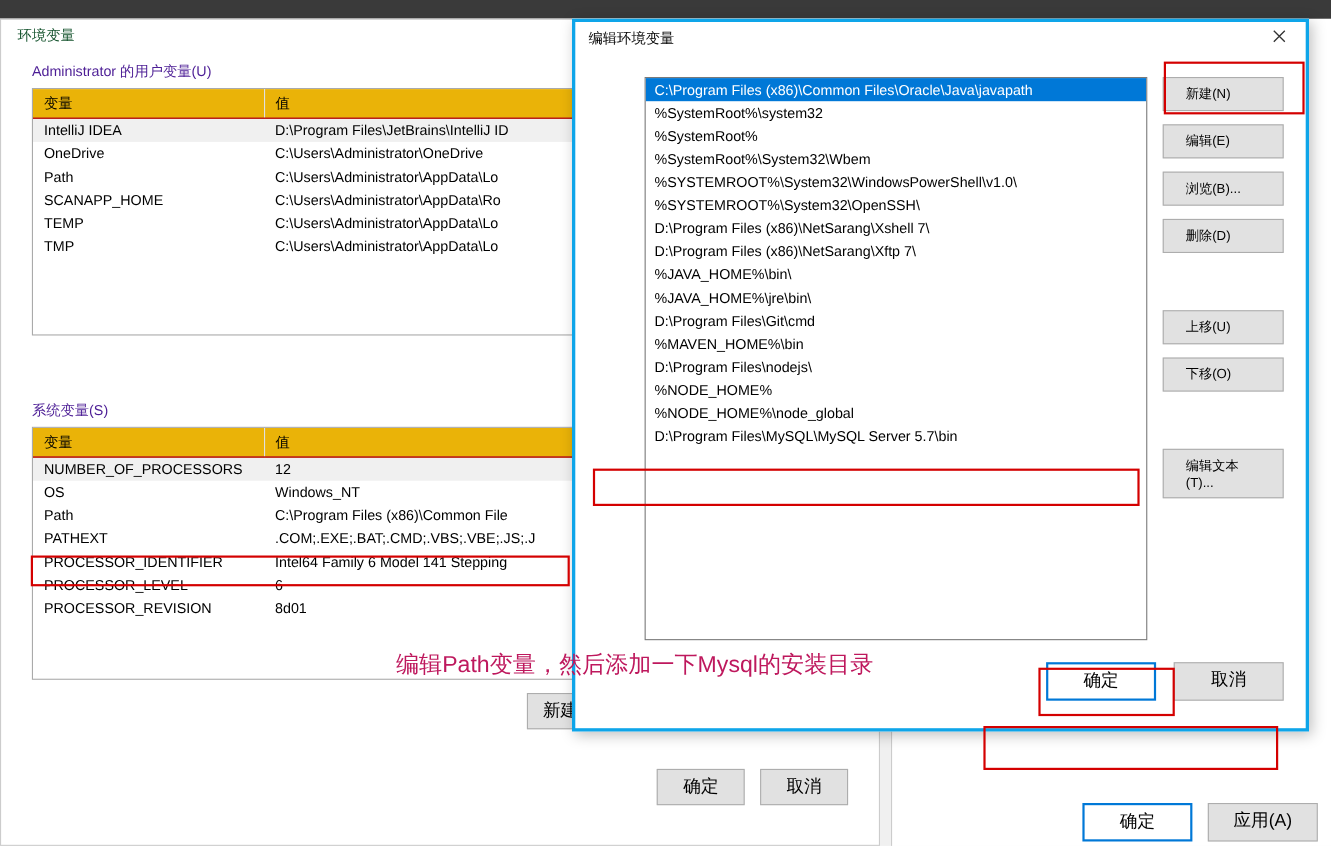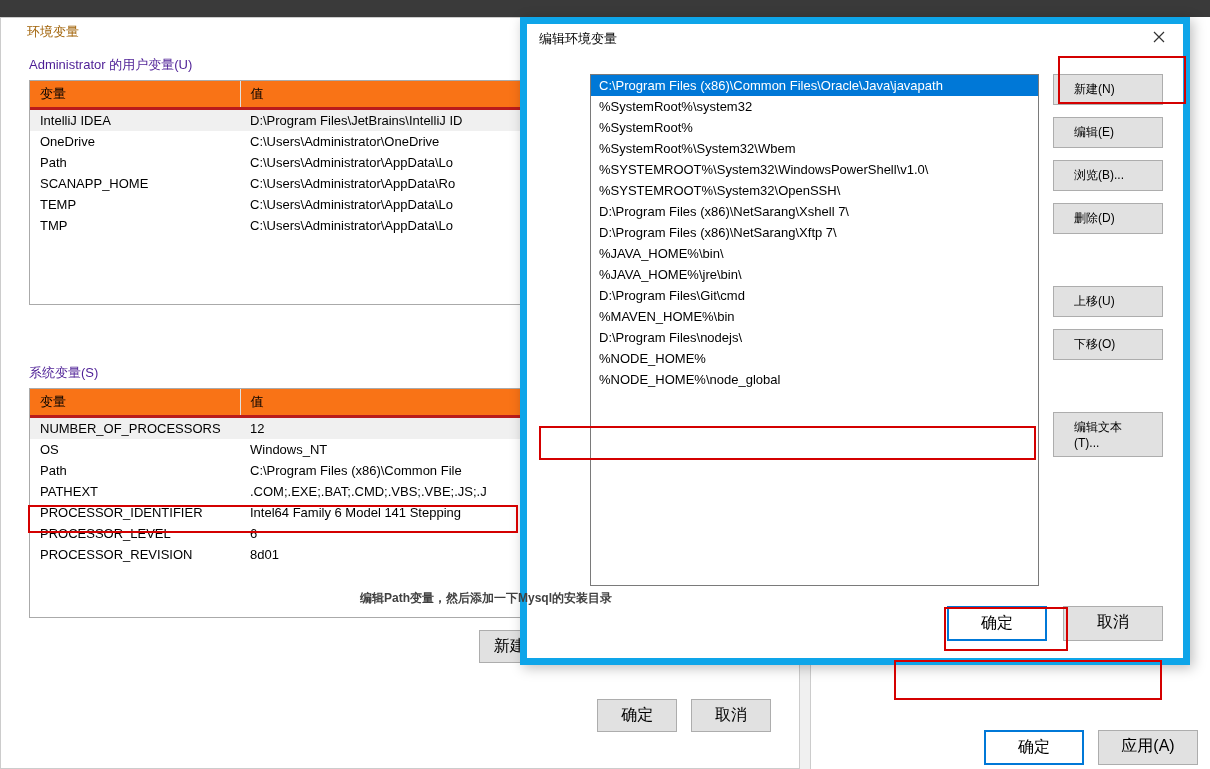--- a/index.html
+++ b/index.html
@@ -26,23 +26,23 @@
     .back-dialog {
       position: absolute;
       left: 0;
       top: 17px;
       width: 800px;
       height: 752px;
       background: #fff;
       border: 1px solid #ccc;
     }
     .dlg-title {
-      padding: 5px 26px;
-      font-size: 13px;
-      color: #a16207;
+      padding: 5px 15px;
+      font-size: 13px;
+      color: #14532d;
       font-family: Liberation Mono, monospace;
     }
     .section-label {
       padding: 10px 28px 6px;
       font-size: 13px;
       color: #4c1d95;
     }
     .table-wrap {
       margin: 0 28px;
       border: 1px solid #aaa;
@@ -51,22 +51,22 @@
     .tbl {
       width: 100%;
       border-collapse: collapse;
       font-size: 13px;
     }
     .tbl th {
       text-align: left;
       font-weight: normal;
       padding: 4px 10px;
       border-right: 1px solid #e0e0e0;
-      border-bottom: 3px solid #b91c1c;
-      background: #f97316;
+      border-bottom: 1px solid #b91c1c;
+      background: #eab308;
     }
     .tbl td {
       padding: 3px 10px;
       white-space: nowrap;
       overflow: hidden;
       text-overflow: ellipsis;
     }
     .tbl tr:first-child td { background: #f0f0f0; }
     .col-var { width: 210px; }
     .btn-row {
@@ -88,21 +88,21 @@
     .table-wrap.sys { height: 230px; overflow: hidden; position: relative; }
 
     
     .edit-dialog {
       position: absolute;
       left: 520px;
       top: 17px;
       width: 670px;
       height: 648px;
       background: #fff;
-      border: 7px solid #0ea5e9;
+      border: 3px solid #0ea5e9;
       box-shadow: 3px 3px 12px rgba(0,0,0,0.25);
     }
     .edit-titlebar {
       display: flex;
       justify-content: space-between;
       align-items: center;
       padding: 4px 4px 4px 12px;
       height: 30px;
     }
     .edit-title { font-size: 13px; }
@@ -164,23 +164,23 @@
     }
 
     
     .redbox {
       position: absolute;
       border: 2px solid #d40000;
       pointer-events: none;
     }
     .annotation {
       position: absolute;
-      color: #404040;
-      font-size: 12px;
-      font-weight: 700;
+      color: #be185d;
+      font-size: 21px;
+      font-weight: 400;
     }
 
     
     .far-right {
       position: absolute;
       right: 0;
       bottom: 0;
       width: 400px;
       height: 752px;
       background: #fff;
@@ -332,20 +332,21 @@
           <div class="path-item">%SYSTEMROOT%\System32\OpenSSH\</div>
           <div class="path-item">D:\Program Files (x86)\NetSarang\Xshell 7\</div>
           <div class="path-item">D:\Program Files (x86)\NetSarang\Xftp 7\</div>
           <div class="path-item">%JAVA_HOME%\bin\</div>
           <div class="path-item">%JAVA_HOME%\jre\bin\</div>
           <div class="path-item">D:\Program Files\Git\cmd</div>
           <div class="path-item">%MAVEN_HOME%\bin</div>
           <div class="path-item">D:\Program Files\nodejs\</div>
           <div class="path-item">%NODE_HOME%</div>
           <div class="path-item">%NODE_HOME%\node_global</div>
+          <div class="path-item">D:\Program Files\MySQL\MySQL Server 5.7\bin</div>
         </div>
     </div>
     <div class="side-buttons">
       <div class="side-btn">新建(N)</div>
       <div class="side-btn">编辑(E)</div>
       <div class="side-btn">浏览(B)...</div>
       <div class="side-btn">删除(D)</div>
       <div class="side-btn spacer">—</div>
       <div class="side-btn">上移(U)</div>
       <div class="side-btn">下移(O)</div>

